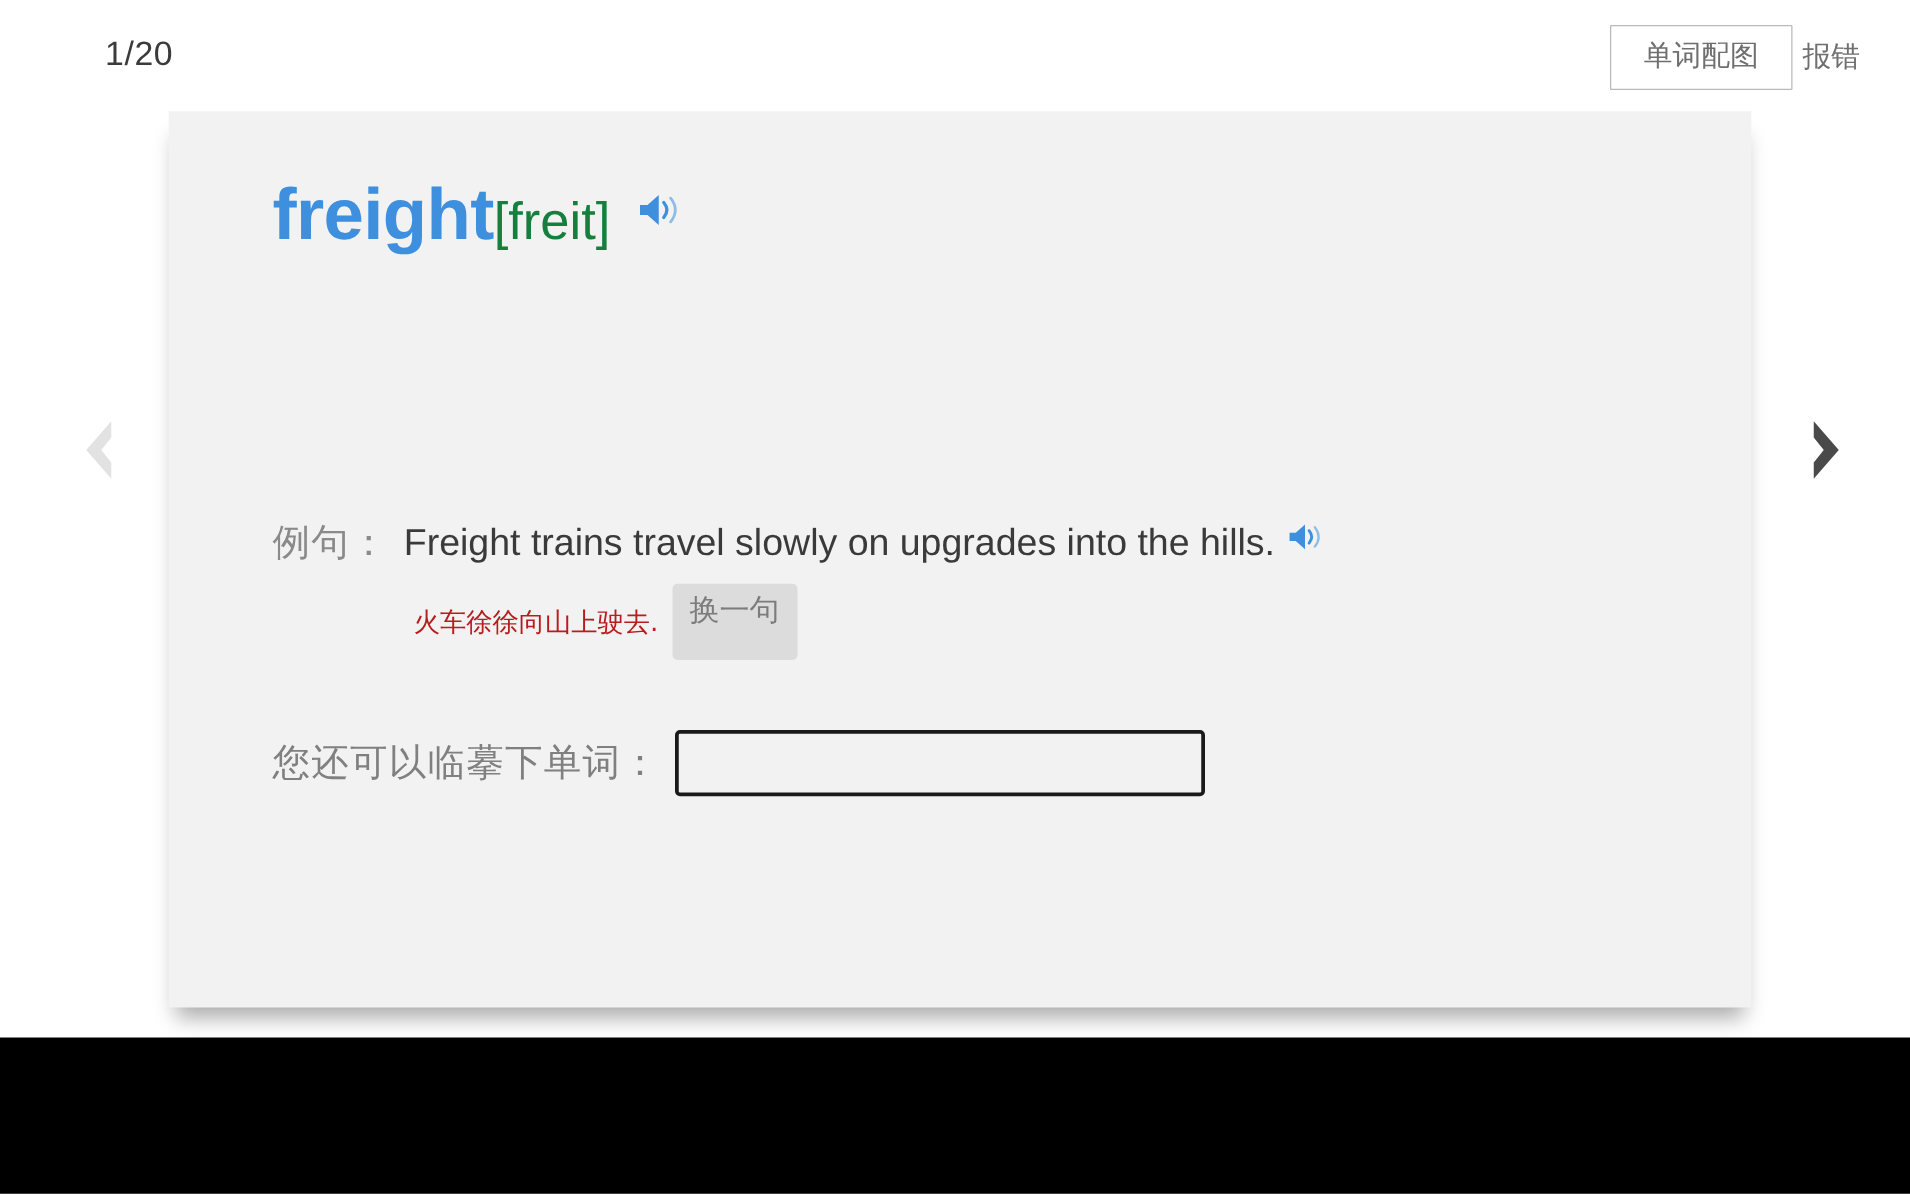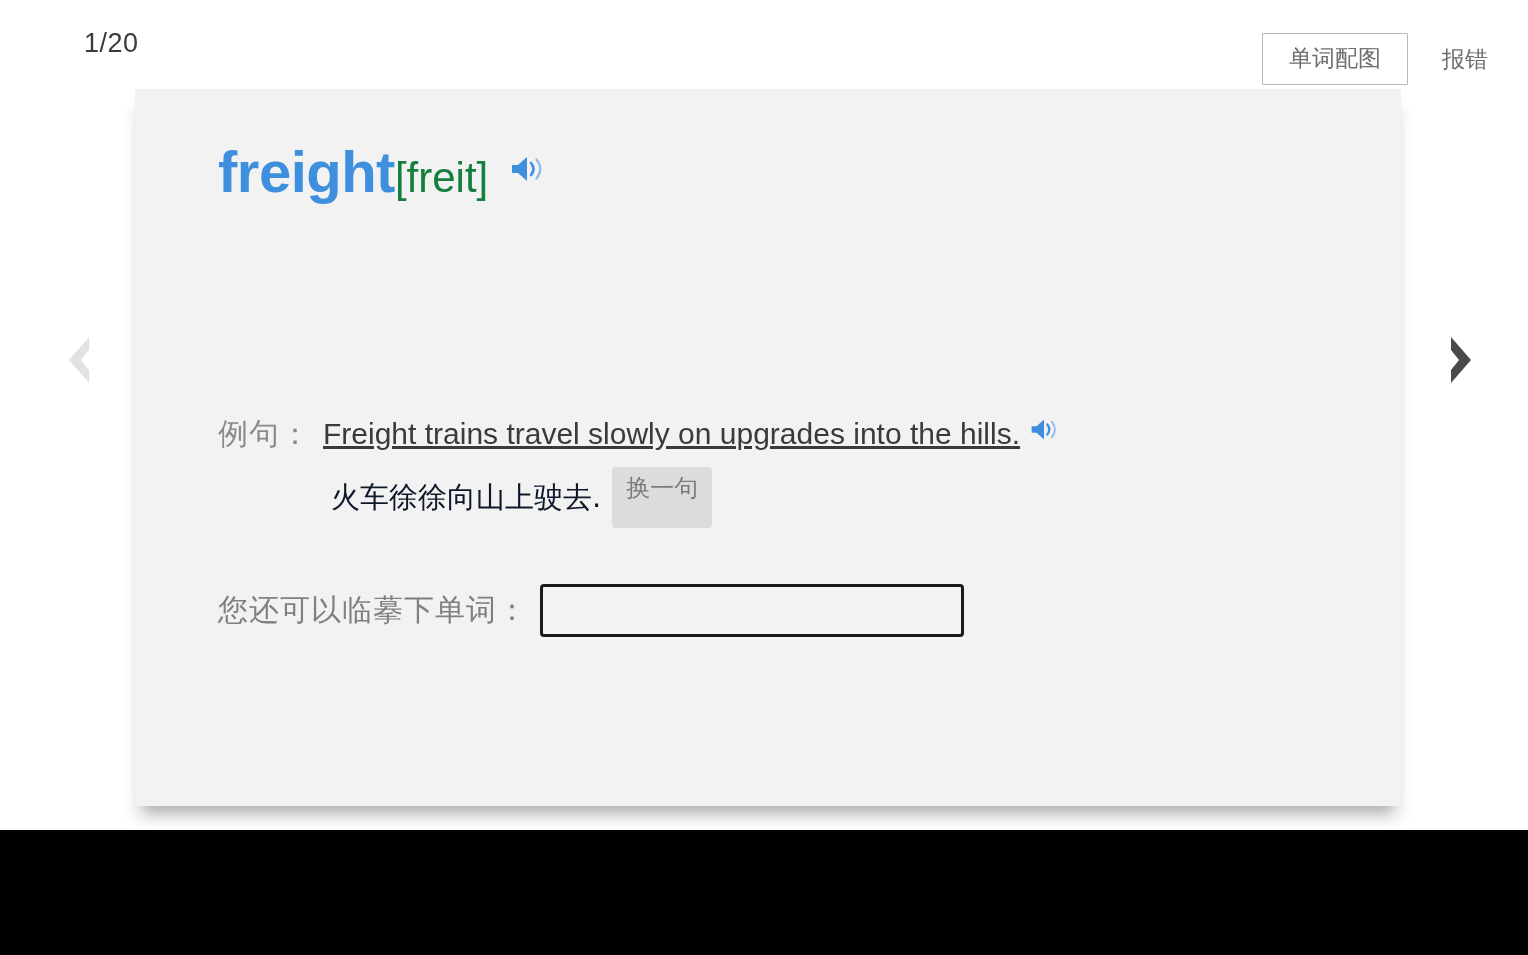--- a/index.html
+++ b/index.html
@@ -41,25 +41,25 @@
     top: 26px;
     left: 84px;
     font-size: 27px;
     color: #3b3b3b;
     letter-spacing: 0.5px;
     line-height: 34px;
   }
 
   .header-actions {
     position: absolute;
-    top: 33px;
+    top: 20px;
     right: 38px;
     display: flex;
     align-items: center;
-    gap: 32px;
+    gap: 6px;
   }
   .btn-outline {
     display: inline-block;
     padding: 10px 26px 12px 26px;
     border: 1px solid #b9b9b9;
     background: #ffffff;
     color: #6f6f6f;
     font-size: 23px;
     line-height: 28px;
     font-family: "DejaVu Sans", "Liberation Sans", sans-serif;
@@ -149,39 +149,38 @@
     color: #8a8a8a;
     letter-spacing: 1px;
     white-space: nowrap;
   }
   .ex-en {
     margin-left: 12px;
     font-size: 30px;
     color: #3a3a3a;
     font-family: "Liberation Sans", "DejaVu Sans", sans-serif;
     white-space: nowrap;
-    text-decoration: underline;
   }
   .speaker-ex {
     margin-left: 10px;
     position: relative;
     top: -2px;
   }
 
   .ex-cn-row {
     position: absolute;
     left: 196px;
     top: 378px;
     display: flex;
     align-items: center;
     font-family: "DejaVu Sans", "Liberation Sans", sans-serif;
   }
   .ex-cn {
-    font-size: 29px;
-    color: #0f172a;
+    font-size: 21px;
+    color: #b91c1c;
     white-space: nowrap;
   }
   .btn-change {
     margin-left: 11px;
     display: inline-block;
     background: #dcdcdc;
     color: #7c7c7c;
     font-size: 24px;
     line-height: 28px;
     padding: 7px 14px 26px 14px;

